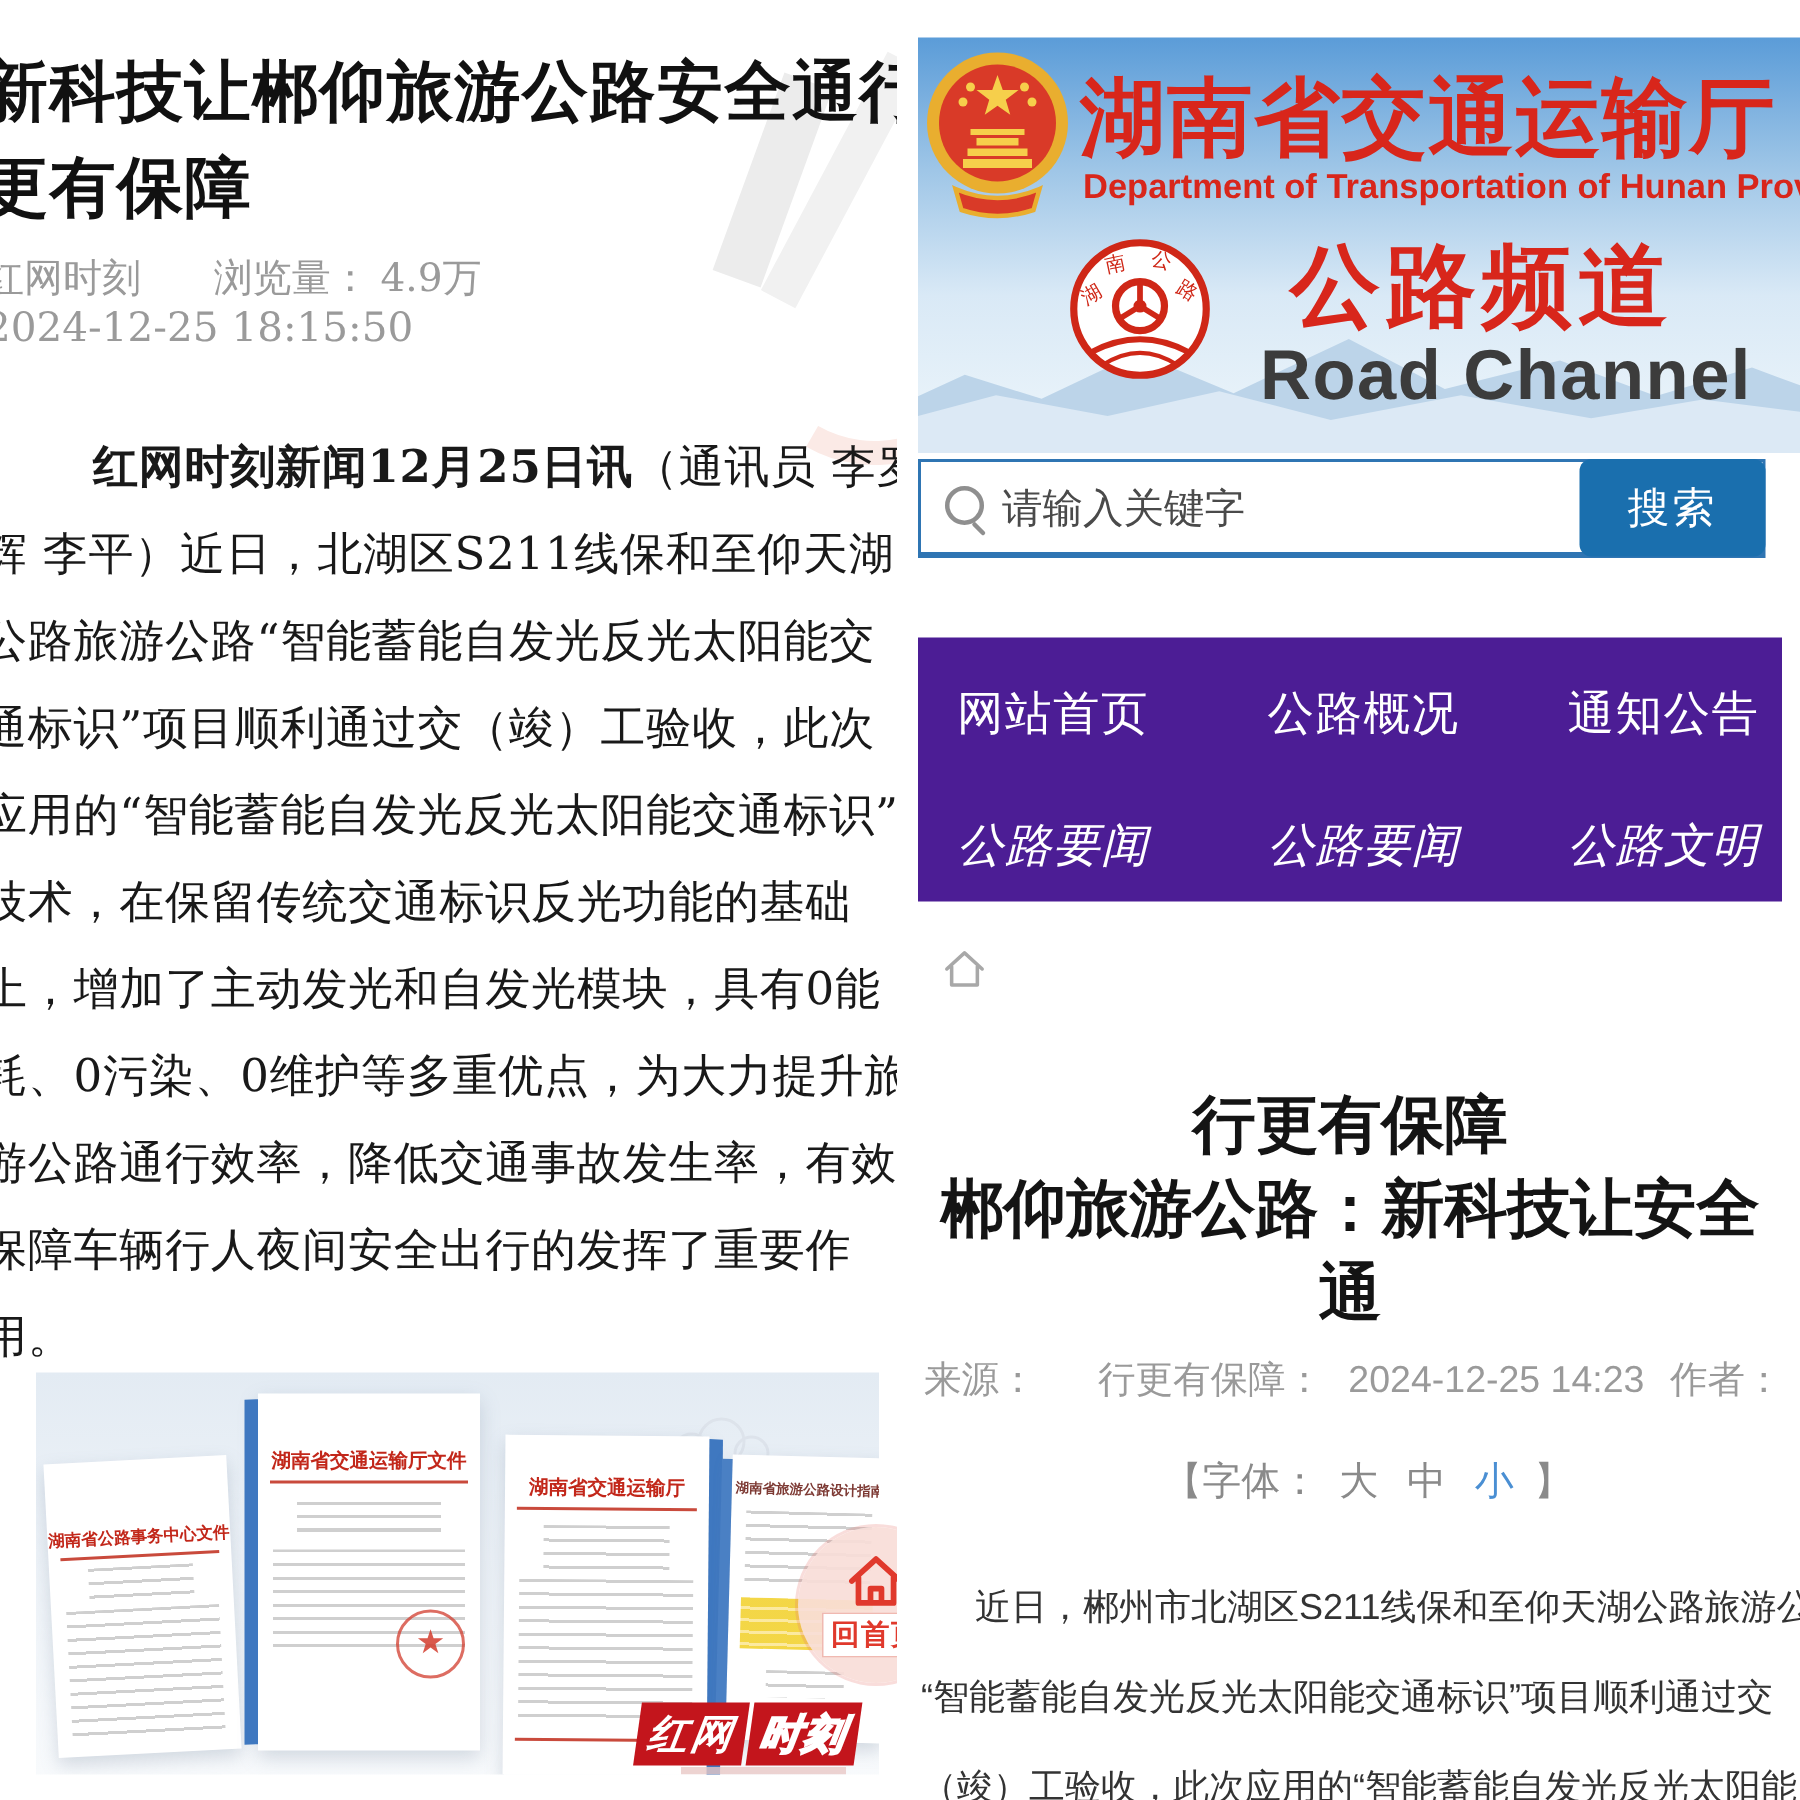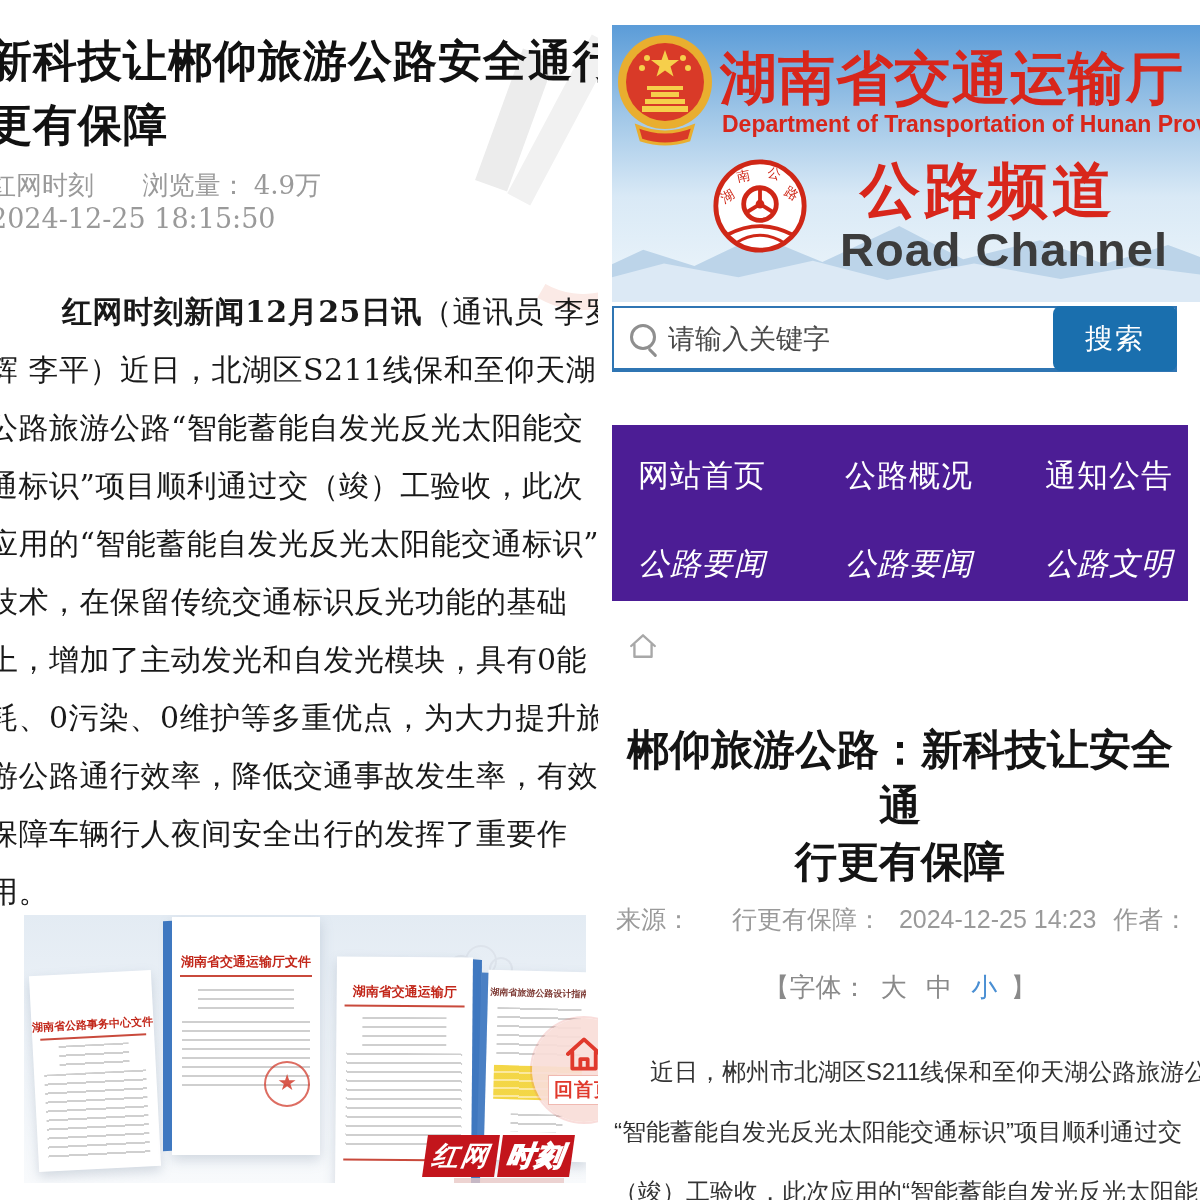--- a/index.html
+++ b/index.html
@@ -33,21 +33,21 @@
   .photo{position:absolute;left:24px;top:915px;width:562px;height:268px;overflow:hidden;
          background:linear-gradient(180deg,#e3ebf3 0%,#eef3f8 45%,#f8fafc 100%);}
   .cloud{position:absolute;right:60px;top:28px;width:90px;height:40px;opacity:.8;}
   .doc{position:absolute;background:#fff;box-shadow:0 5px 12px rgba(110,130,155,.28);}
   .doc .red-title{color:#c2271a;font-weight:700;text-align:center;white-space:nowrap;}
   .doc .rule{height:2px;background:#c94a3c;margin:4px 8px;}
   .doc .bars{margin:6px 10px;background:repeating-linear-gradient(#cfcfcf 0 2px,transparent 2px 9px);}
   .doc .bars.center{margin:6px 26px;}
   .doc1{left:10px;top:58px;width:122px;height:196px;transform:rotate(-3deg);}
   .doc1 .red-title{font-size:11px;margin-top:44px;}
-  .doc2{left:148px;top:2px;width:148px;height:238px;}
+  .doc2{left:148px;top:14px;width:148px;height:238px;}
   .doc2::before{content:"";position:absolute;left:-9px;top:4px;width:9px;height:230px;background:#3f78c0;transform:skewY(-3deg);}
   .doc2 .red-title{font-size:13px;margin-top:36px;}
   .doc3{left:312px;top:42px;width:136px;height:230px;transform:rotate(0.5deg);}
   .doc3::after{content:"";position:absolute;right:-9px;top:2px;width:9px;height:224px;background:#3f78c0;transform:skewY(3deg);}
   .doc3 .red-title{font-size:13px;margin-top:26px;}
   .doc4{left:462px;top:56px;width:104px;height:190px;transform:rotate(1.5deg);}
   .doc4::before{content:"";position:absolute;left:-7px;top:3px;width:7px;height:184px;background:#4a80c4;}
   .doc4 .red-title{font-size:9px;color:#7d3a34;margin-top:16px;}
   .hl{margin:4px 8px;background:repeating-linear-gradient(#f2d232 0 6px,#fbe795 6px 8px);height:34px;opacity:.9;}
   .seal-star{position:absolute;right:10px;bottom:48px;width:42px;height:42px;border:2px solid rgba(210,60,45,.75);
@@ -94,21 +94,21 @@
   .nav{position:absolute;left:0;top:425px;width:576px;height:176px;background:#4c1d95;}
   .nav .item{position:absolute;color:#fff;font-size:31px;white-space:nowrap;cursor:pointer;letter-spacing:1px;}
   .nav .r1{top:30px;} .nav .r2{top:118px;font-style:italic;}
   .nav .c1{left:26px;} .nav .c2{left:233px;} .nav .c3{left:433px;}
   .crumbs{position:absolute;left:16px;top:632px;display:flex;align-items:center;color:#8c8c8c;font-size:25px;white-space:nowrap;}
   .crumbs svg{margin-right:12px;}
   .r-title{position:absolute;left:0;top:722px;width:576px;text-align:center;font-size:42px;font-weight:800;
            color:#141414;line-height:56px;}
   .r-meta{position:absolute;left:4px;top:903px;white-space:nowrap;color:#9a9a9a;font-size:25px;}
   .r-meta span{margin-right:10px;}
-  .r-fontrow{position:absolute;left:0;top:970px;width:576px;text-align:center;color:#8a8a8a;font-size:26px;}
+  .r-fontrow{position:absolute;left:12px;top:970px;width:576px;text-align:center;color:#8a8a8a;font-size:26px;}
   .r-fontrow .fsz{margin:0 6px;cursor:pointer;}
   .r-fontrow .fsz.sel{color:#4a8fd3;}
   .r-body{position:absolute;left:2px;top:1054px;width:600px;color:#333;font-size:24px;}
   .r-body .rline{height:60px;line-height:36px;white-space:nowrap;}
   .r-body .rline.first{text-indent:36px;}
 </style>
 </head>
 <body>
 
 <div class="canvas">
@@ -245,22 +245,22 @@
       <span class="item r2 c3">公路文明</span>
     </div>
 
     <div class="crumbs">
       <svg width="30" height="28" viewBox="0 0 28 26">
         <path d="M3 13 L14 3 L25 13 M6 11.5 V23 H22 V11.5" fill="none" stroke="#a8a8a8" stroke-width="2.2" stroke-linejoin="round" stroke-linecap="round"></path>
       </svg>
     </div>
 
     <div class="r-title">
+      <div>行更有保障</div>
       <div>郴仰旅游公路：新科技让安全通</div>
-      <div>行更有保障</div>
     </div>
 
     <div class="r-meta">
       <span>来源：</span>
       <span style="margin-right:24px;"></span>
       <span>行更有保障：</span>
       <span>2024-12-25 14:23</span>
       <span>作者：</span>
       <span>李罗辉、李平</span>
     </div>

